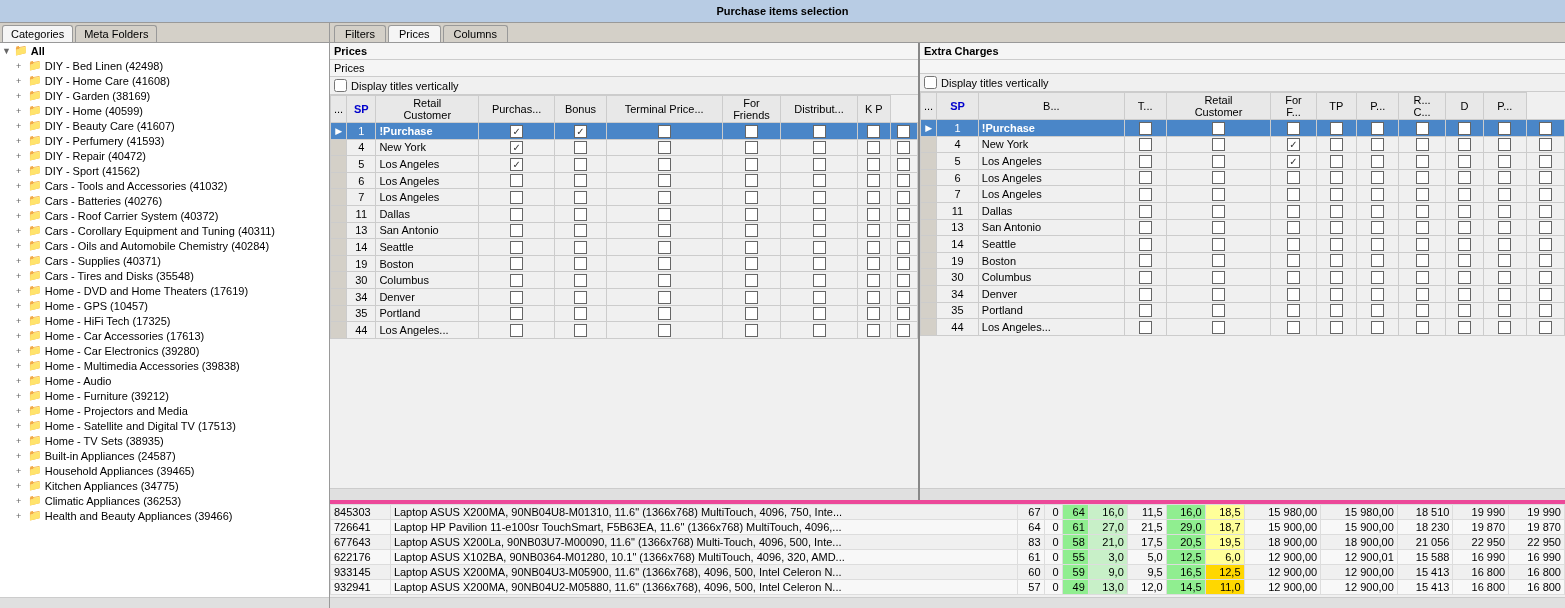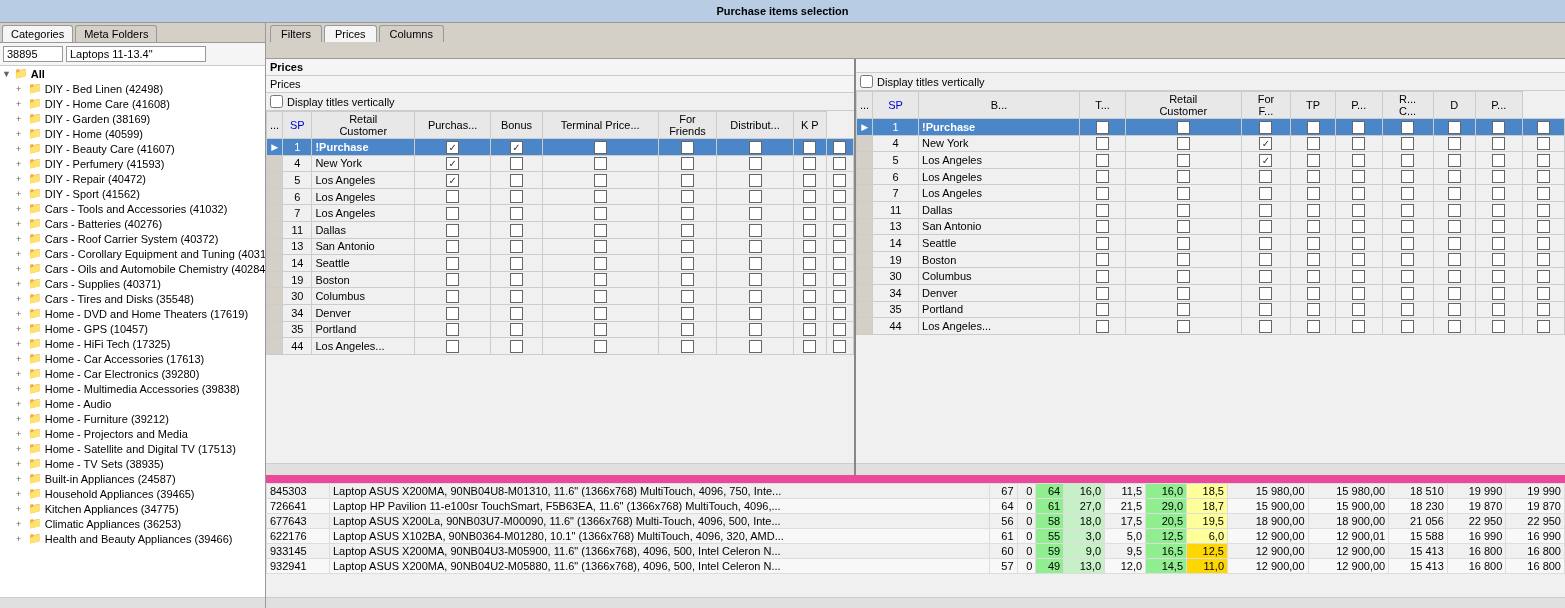--- a/index.html
+++ b/index.html
@@ -14,21 +14,21 @@
       border-bottom: 1px solid #999;
     }
     
     .main-layout {
       display: flex;
       height: calc(608px - 22px);
     }
     
     
     .left-panel {
-      width: 266px;
+      width: 330px;
       border-right: 1px solid #999;
       display: flex;
       flex-direction: column;
       background: #f5f5f5;
     }
     
     .tabs-row {
       display: flex;
       background: #d4d0c8;
       border-bottom: 1px solid #999;
@@ -107,21 +107,21 @@
       flex: 1;
       display: flex;
       flex-direction: column;
       overflow: hidden;
     }
     
     .filter-tabs-row {
       display: flex;
       background: #d4d0c8;
       border-bottom: 1px solid #999;
-      padding: 2px 4px 16px;
+      padding: 2px 4px 0;
     }
     
     .filter-tab {
       padding: 2px 10px;
       border: 1px solid #999;
       border-bottom: none;
       background: #d4d0c8;
       cursor: pointer;
       margin-right: 2px;
       border-radius: 3px 3px 0 0;
@@ -172,21 +172,21 @@
     }
     
     table.grid th {
       background: #e8e8e8;
       font-weight: normal;
       position: sticky;
       top: 0;
       z-index: 1;
     }
     
-    table.grid th.sp-col { color: #0000cc; font-weight: normal; }
+    table.grid th.sp-col { color: #0000cc; font-weight: bold; }
     
     table.grid tr.selected-row { background: #4a86c8; color: white; }
     table.grid tr.selected-row td { background: #4a86c8; color: white; }
     
     table.grid td.row-marker { 
       background: #d4d0c8; 
       width: 10px;
       font-size: 9px;
     }
     
@@ -210,22 +210,22 @@
     
     .prices-right {
       flex: 1;
       display: flex;
       flex-direction: column;
       overflow: hidden;
     }
     
     
     .bottom-section {
-      height: 134px;
-      border-top: 8px solid #ec4899;
+      height: 109px;
+      border-top: 4px solid #ec4899;
       display: flex;
       flex-direction: column;
       overflow: hidden;
     }
     
     .products-table-container {
       flex: 1;
       overflow: auto;
     }
     
@@ -288,24 +288,20 @@
 <div class="title-bar">
   <span>Purchase items selection</span>
 </div>
 
 <div class="main-layout">
 
   <div class="left-panel">
     <div class="tabs-row">
       <div class="tab active">Categories</div>
       <div class="tab">Meta Folders</div>
-    </div>
-    <div class="search-row">
-      <input type="text" value="38895" style="">
-      <input type="text" class="wide" value="Laptops 11-13.4&quot;" style="">
     </div>
     <div class="left-scrollbar-area">
       <div class="tree-container">
         <div class="tree-item all-item">
           <span class="expand">▼</span>
           <span class="folder-icon">📁</span>
           <span>All</span>
         </div>
         <div class="tree-item" style="padding-left:16px">
           <span class="expand">+</span>
@@ -655,20 +651,21 @@
                   <td><span class="checkbox-cell"></span></td>
                 <td><span class="checkbox-cell"></span></td>
               </tr>
             </tbody>
           </table>
         </div>
         <div class="h-scrollbar"></div>
       </div>
 
       <div class="prices-right">
+        <div class="section-header">Extra Charges</div>
         <div class="section-header" style="font-weight:normal; height:14px"></div>
         <div class="display-titles-row">
           <input type="checkbox" style="">
           <span>Display titles vertically</span>
         </div>
         <div class="grid-container">
           <table class="grid">
             <thead>
               <tr>
                 <th>...</th>
@@ -906,24 +903,24 @@
               <td class="number-col yellow-bg">18,7</td>
               <td class="number-col">15 900,00</td>
               <td class="number-col">15 900,00</td>
               <td class="number-col">18 230</td>
               <td class="number-col">19 870</td>
               <td class="number-col">19 870</td>
             </tr>
             <tr>
               <td>677643</td>
               <td>Laptop ASUS X200La, 90NB03U7-M00090, 11.6" (1366x768) Multi-Touch, 4096, 500, Inte...</td>
-              <td class="number-col">56</td>
+              <td class="number-col">83</td>
                 <td class="number-col">0</td>
               <td class="number-col green-bg">58</td>
-              <td class="number-col light-green">18,0</td>
+              <td class="number-col light-green">21,0</td>
               <td class="number-col">17,5</td>
               <td class="number-col green-bg">20,5</td>
               <td class="number-col yellow-bg">19,5</td>
               <td class="number-col">18 900,00</td>
               <td class="number-col">18 900,00</td>
               <td class="number-col">21 056</td>
               <td class="number-col">22 950</td>
               <td class="number-col">22 950</td>
             </tr>
             <tr>

